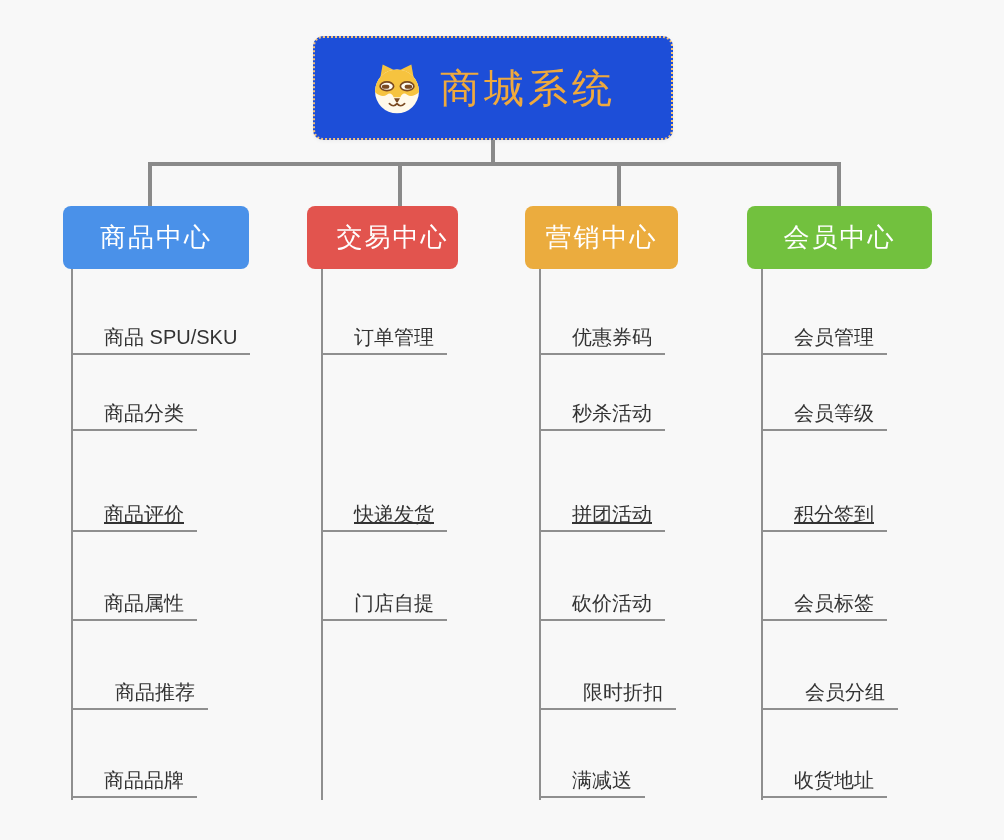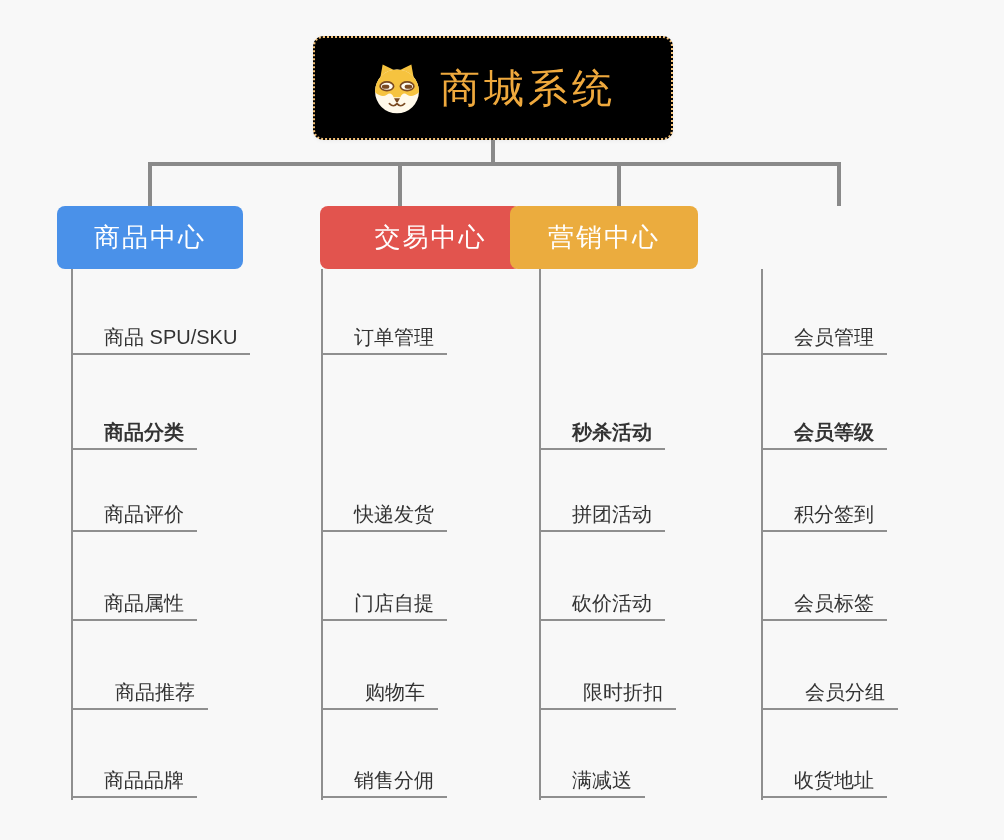--- a/index.html
+++ b/index.html
@@ -7,21 +7,21 @@
     width:1004px;height:840px;
     background:#F8F8F8;
     font-family:"Liberation Sans", sans-serif;
     overflow:hidden;
   }
   .canvas{position:relative;width:1004px;height:840px;}
 
   
   .root{
     position:absolute;left:313px;top:36px;width:360px;height:104px;
-    background:#000000;
+    background:#1d4ed8;
     border:2px dotted #F3C178;
     border-radius:10px;
     box-sizing:border-box;
     display:flex;align-items:center;justify-content:center;gap:16px;
     box-shadow:0 1px 4px rgba(0,0,0,0.05);
   }
   .root-title{
     font-size:40px;
     letter-spacing:4px;
     color:#EFA93D;
@@ -41,35 +41,35 @@
   
   .branch{
     position:absolute;top:206px;height:63px;
     border-radius:8px;
     display:flex;align-items:center;justify-content:center;
     color:#FFFFFF;font-size:26px;letter-spacing:2px;
     box-sizing:border-box;
     cursor:default;
   }
   .branch.b1{left:57px;width:186px;}
-  .branch.b2{left:320px;width:201px;padding-left:20px;}
-  .branch.b3{left:510px;width:188px;}
+  .branch.b2{left:307px;width:151px;padding-left:20px;}
+  .branch.b3{left:525px;width:153px;}
   .branch.b4{left:747px;width:185px;}
 
   
   .leaf{
     position:absolute;
     font-size:20px;line-height:31px;color:#333333;
     padding:0 13px 0 33px;
     border-bottom:2px solid #8F8F8F;
     white-space:nowrap;
     cursor:default;
   }
   .leaf.c1{left:71px;} .leaf.c2{left:321px;} .leaf.c3{left:539px;} .leaf.c4{left:761px;}
-  .leaf.r1{top:322px;} .leaf.r2{top:417px;font-weight:bold;} .leaf.r3{top:499px;}
+  .leaf.r1{top:322px;} .leaf.r2{top:398px;} .leaf.r3{top:499px;text-decoration:underline;}
   .leaf.r4{top:588px;} .leaf.r5{top:677px;padding-left:44px;} .leaf.r6{top:765px;}
 </style>
 </head>
 <body>
 
 <div class="canvas">
 
   <div class="root">
     <span class="dog">
       <svg viewBox="0 0 64 64" width="54" height="54" aria-hidden="true">
@@ -92,37 +92,37 @@
   <div class="line bus"></div>
   <div class="line drop d1"></div>
   <div class="line drop d2"></div>
   <div class="line drop d3"></div>
   <div class="line drop d4"></div>
   <div class="line trunk t1"></div>
   <div class="line trunk t2"></div>
   <div class="line trunk t3"></div>
   <div class="line trunk t4"></div>
 
-  <div class="branch b1" style="background-color: rgb(74, 145, 233);">商品中心</div>
+  <div class="branch b1" style="background-color: rgb(74, 145, 233); margin-left: 6px;">商品中心</div>
   <div class="branch b2" style="background-color: rgb(226, 84, 78);">交易中心</div>
   <div class="branch b3" style="background-color: rgb(235, 172, 62);">营销中心</div>
+  <div class="branch b4" style="background-color: rgb(114, 193, 62);">会员中心</div>
 
   <div class="leaf c1 r1">商品 SPU/SKU</div>
   <div class="leaf c1 r2">商品分类</div>
   <div class="leaf c1 r3">商品评价</div>
   <div class="leaf c1 r4">商品属性</div>
   <div class="leaf c1 r5">商品推荐</div>
   <div class="leaf c1 r6">商品品牌</div>
 
   <div class="leaf c2 r1">订单管理</div>
   <div class="leaf c2 r3">快递发货</div>
   <div class="leaf c2 r4">门店自提</div>
-  <div class="leaf c2 r5">购物车</div>
-  <div class="leaf c2 r6">销售分佣</div>
 
+  <div class="leaf c3 r1">优惠券码</div>
   <div class="leaf c3 r2">秒杀活动</div>
   <div class="leaf c3 r3">拼团活动</div>
   <div class="leaf c3 r4">砍价活动</div>
   <div class="leaf c3 r5">限时折扣</div>
   <div class="leaf c3 r6">满减送</div>
 
   <div class="leaf c4 r1">会员管理</div>
   <div class="leaf c4 r2">会员等级</div>
   <div class="leaf c4 r3">积分签到</div>
   <div class="leaf c4 r4">会员标签</div>

